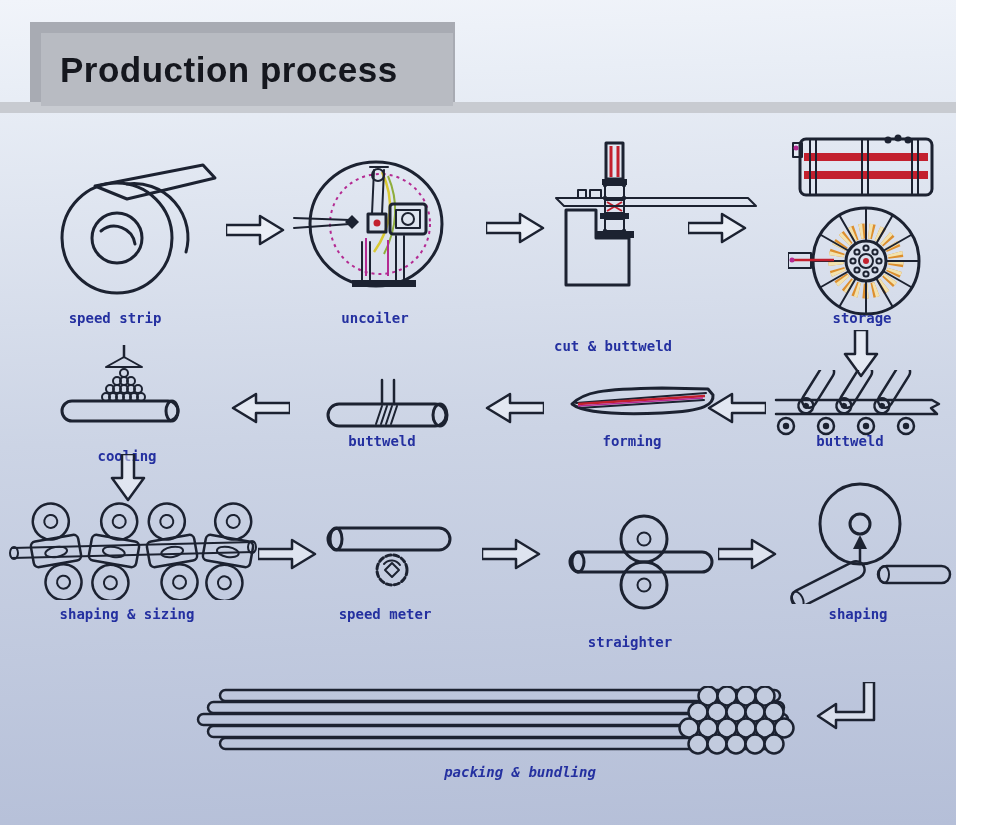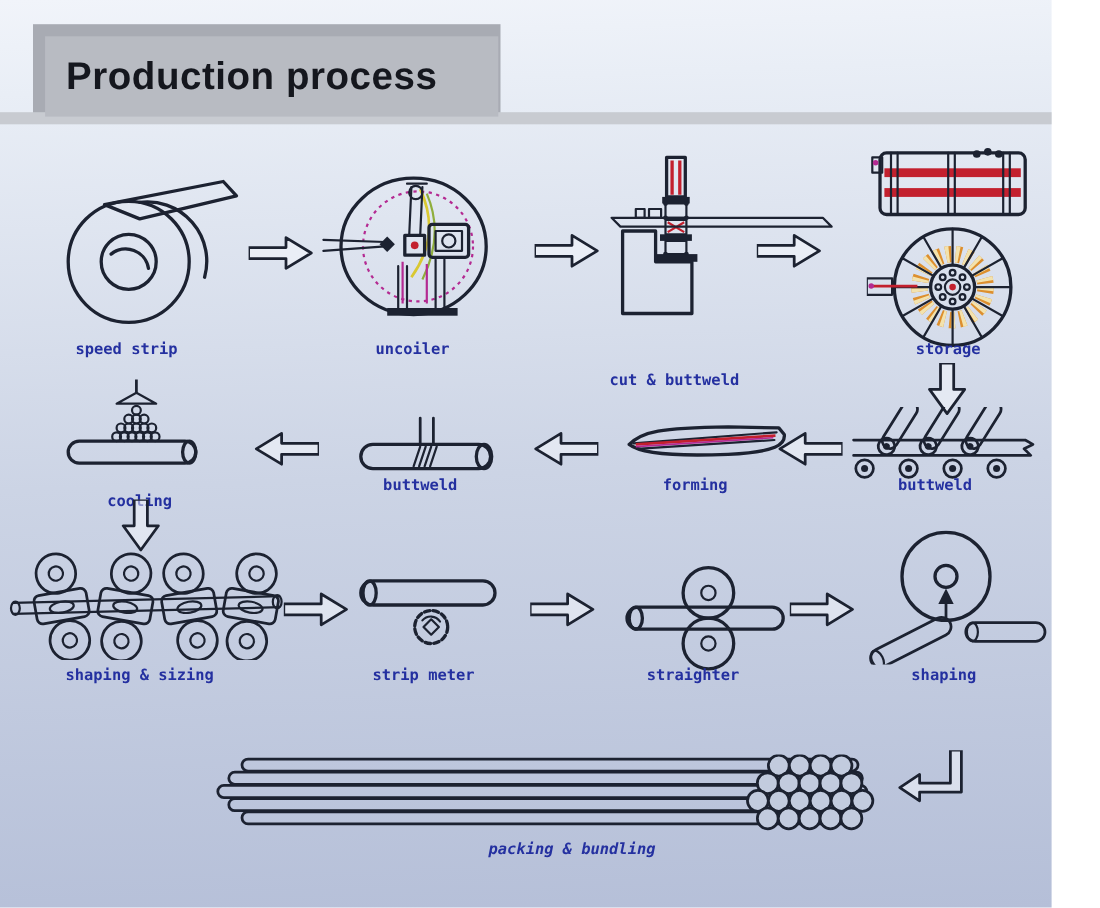--- a/index.html
+++ b/index.html
@@ -323,39 +323,39 @@
 
   <div class="abs" style="left:320px;top:512px;">
     <svg width="150" height="92">
       <rect class="s" x="8" y="16" width="122" height="22" rx="11"></rect>
       <ellipse class="s" cx="16" cy="27" rx="6" ry="11"></ellipse>
       <circle class="s" cx="72" cy="58" r="15" stroke-dasharray="5 3"></circle>
       <polygon class="s2" points="72,51 79,58 72,65 65,58"></polygon>
       <path class="s2" d="M 64 52 A 10 10 0 0 1 80 53"></path>
     </svg>
   </div>
-  <div class="label" style="left:320px;top:606px;width:130px;">strip meter</div>
+  <div class="label" style="left:320px;top:606px;width:130px;">speed meter</div>
 
   <div class="abs arrow" style="left:482px;top:538px;">
     <svg width="60" height="32">
         <polygon points="0,11 34,11 34,2 57,16 34,30 34,21 0,21"></polygon>
       </svg>
   </div>
 
   <div class="abs" style="left:566px;top:514px;">
     <svg width="160" height="98">
       <rect class="s" x="4" y="38" width="142" height="20" rx="10"></rect>
       <ellipse class="s" cx="12" cy="48" rx="6" ry="10"></ellipse>
       <circle class="s" cx="78" cy="25" r="23"></circle>
         <circle class="s2" cx="78" cy="25" r="6.5"></circle>
       <circle class="s" cx="78" cy="71" r="23"></circle>
         <circle class="s2" cx="78" cy="71" r="6.5"></circle>
     </svg>
   </div>
-  <div class="label" style="left:565px;top:606px;width:130px;">straighter</div>
+  <div class="label" style="left:565px;top:634px;width:130px;">straighter</div>
 
   <div class="abs arrow" style="left:718px;top:538px;">
     <svg width="60" height="32">
         <polygon points="0,11 34,11 34,2 57,16 34,30 34,21 0,21"></polygon>
       </svg>
   </div>
 
   <div class="abs" style="left:790px;top:482px;">
     <svg width="168" height="122">
       <circle class="s" cx="70" cy="42" r="40"></circle>

